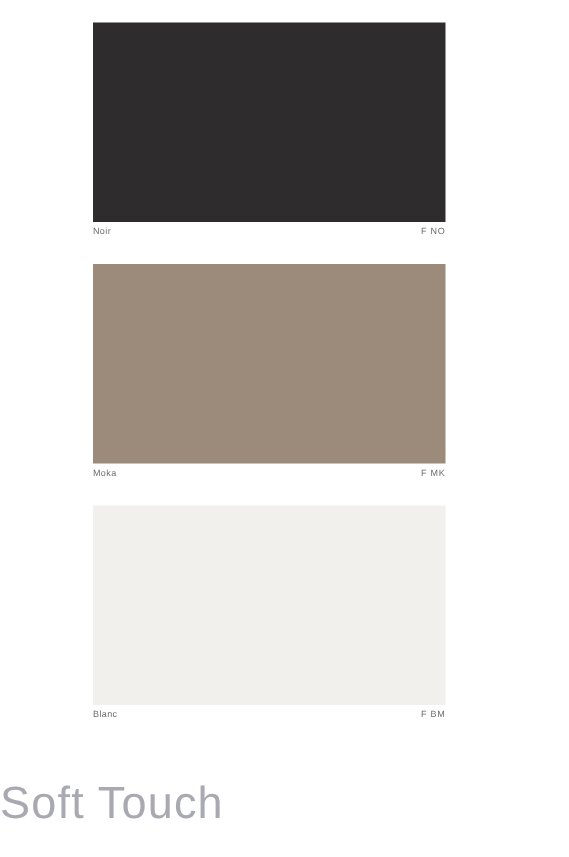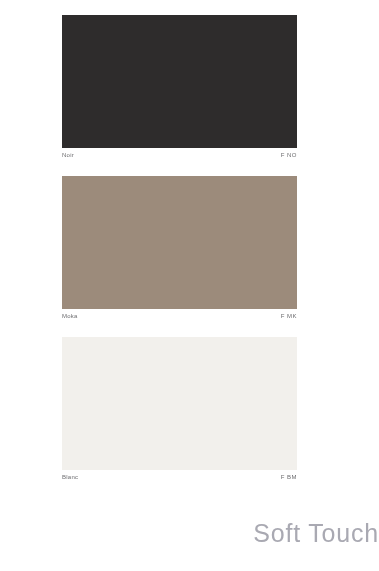--- a/index.html
+++ b/index.html
@@ -67,23 +67,23 @@
   .swatch-code {
     letter-spacing: 0.5px;
   }
 
   
   .palette-title {
     position: absolute;
     left: 0;
     top: 519px;
     width: 379px;
-    text-align: right;
+    text-align: left;
     font-family: "Liberation Sans", sans-serif;
-    font-size: 25px;
+    font-size: 30px;
     font-weight: 300;
     letter-spacing: 0.8px;
     color: #a9a9b2;
     white-space: nowrap;
   }
 </style>
 </head>
 <body style="background-color: rgb(255, 255, 255);">
 
 <div id="palette-sheet">

